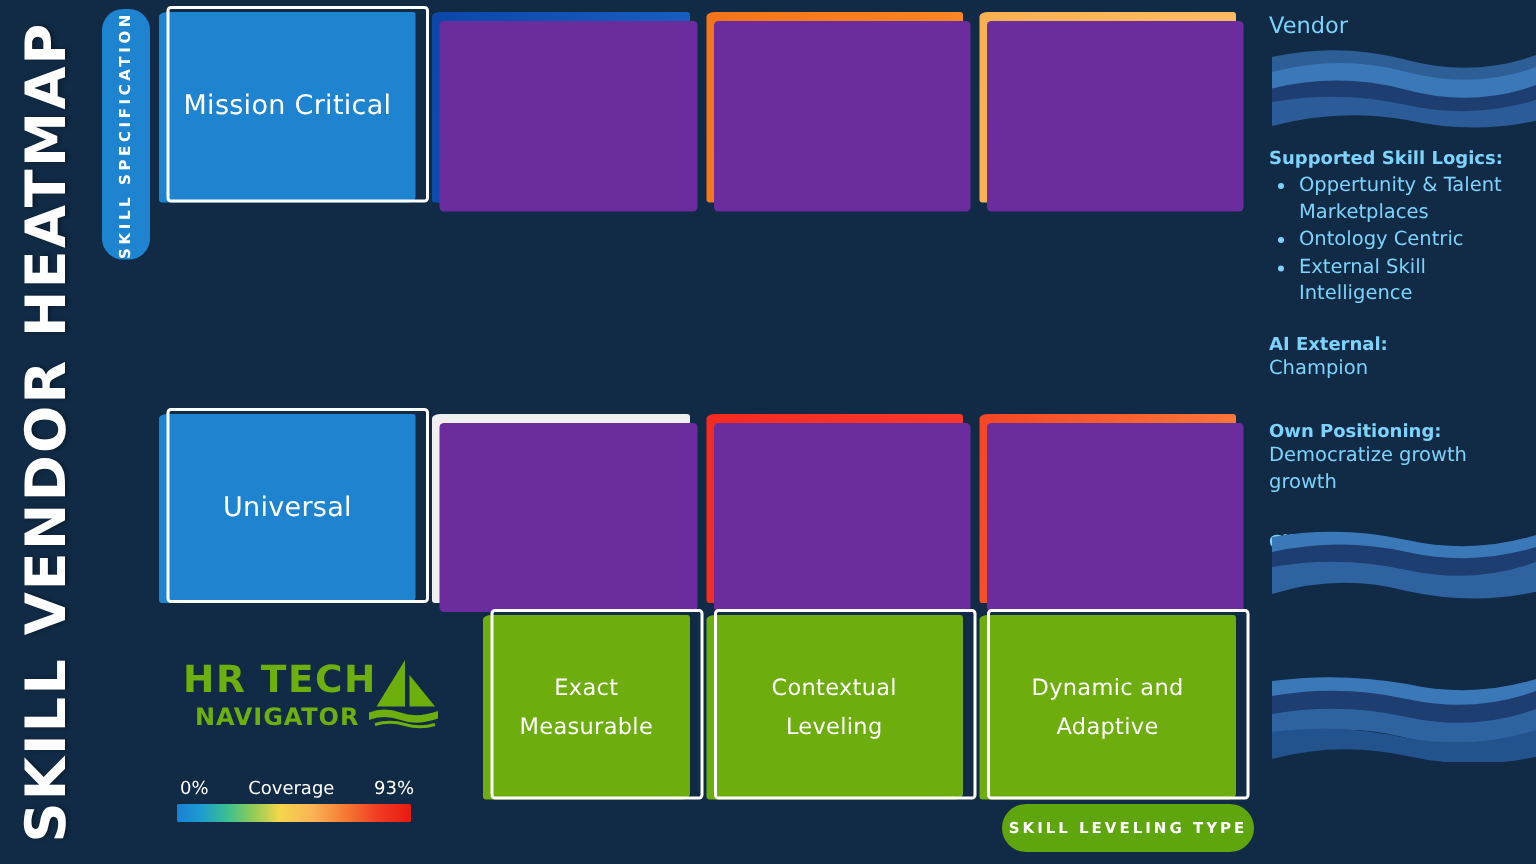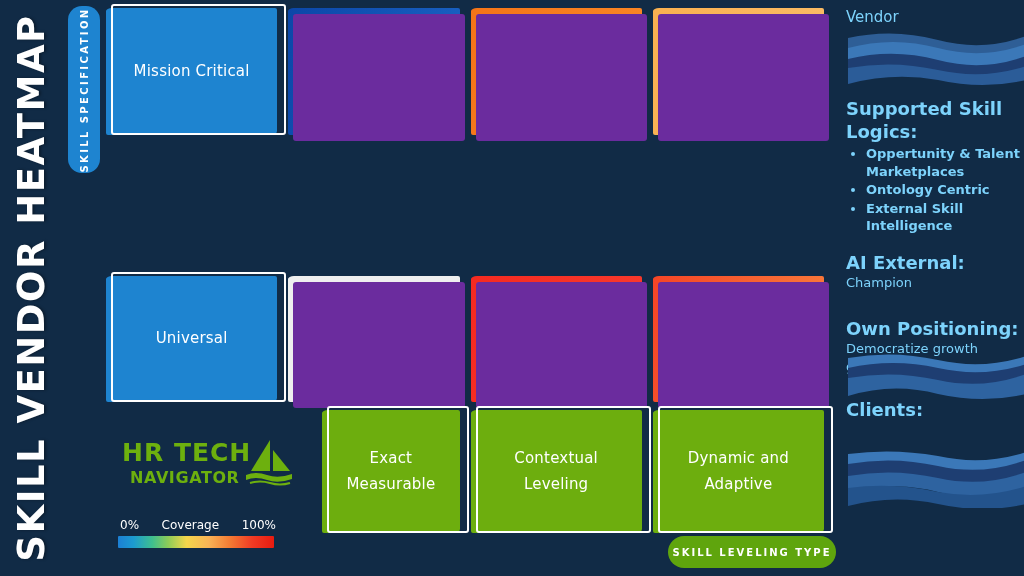--- a/index.html
+++ b/index.html
@@ -117,21 +117,21 @@
     position: absolute;
     left: 5px; top: -4px;
     width: 100%; height: 100%;
     border: 2px solid #FFFFFF;
     border-radius: 3px;
     z-index: 1;
   }
 
   .label-text {
     font-family: "DejaVu Sans", sans-serif;
-    font-size: 15px;
+    font-size: 18px;
     font-weight: 400;
     line-height: 1.45;
     letter-spacing: .2px;
   }
   .heat-text {
     font-family: "DejaVu Sans", sans-serif;
     font-size: 14px;
     font-weight: 700;
     line-height: 1.2;
     letter-spacing: .1px;
@@ -233,33 +233,32 @@
   }
   #sidebar .sb-h {
     font-family: "DejaVu Sans", sans-serif;
     font-weight: 400;
     font-size: 15px;
     line-height: 1.2;
   }
   #sidebar .sb-h-b {
     font-family: "DejaVu Sans", sans-serif;
     font-weight: 700;
-    font-size: 18px;
+    font-size: 12px;
     line-height: 1.25;
   }
   #sidebar .sb-p {
     font-family: "DejaVu Sans", sans-serif;
     font-weight: 400;
     font-size: 13px;
     line-height: 1.35;
   }
   #sidebar ul {
     list-style: disc;
     margin: 2px 0 0 20px;
-    font-weight: bold;
   }
   #sidebar li {
     font-family: "DejaVu Sans", sans-serif;
     font-size: 13px;
     line-height: 1.35;
     margin-bottom: 1px;
   }
   .sb-block { position: relative; z-index: 1; }
   .sb-gap-lg { height: 16px; }
 
@@ -366,21 +365,21 @@
       <path d="M33 12 L33 33 L50 33 Z" fill="#6DB00E"></path>
       <path d="M6 37 Q16 33 27 37 Q38 41 52 36 L52 41 Q38 46 27 42 Q16 38 6 42 Z" fill="#6DB00E"></path>
       <path d="M10 45 Q20 42 30 45 Q40 48 50 45" stroke="#6DB00E" stroke-width="2" fill="none"></path>
     </svg>
   </div>
 
   <div id="legend">
     <div class="lrow">
       <span>0%</span>
       <span class="mid">Coverage</span>
-      <span>100%</span>
+      <span>93%</span>
     </div>
     <div class="bar"></div>
   </div>
 
   <div id="sidebar">
     <div class="sb-block">
       <div class="sb-h">Vendor</div>
     </div>
 
     <div style="height:72px;"></div>

